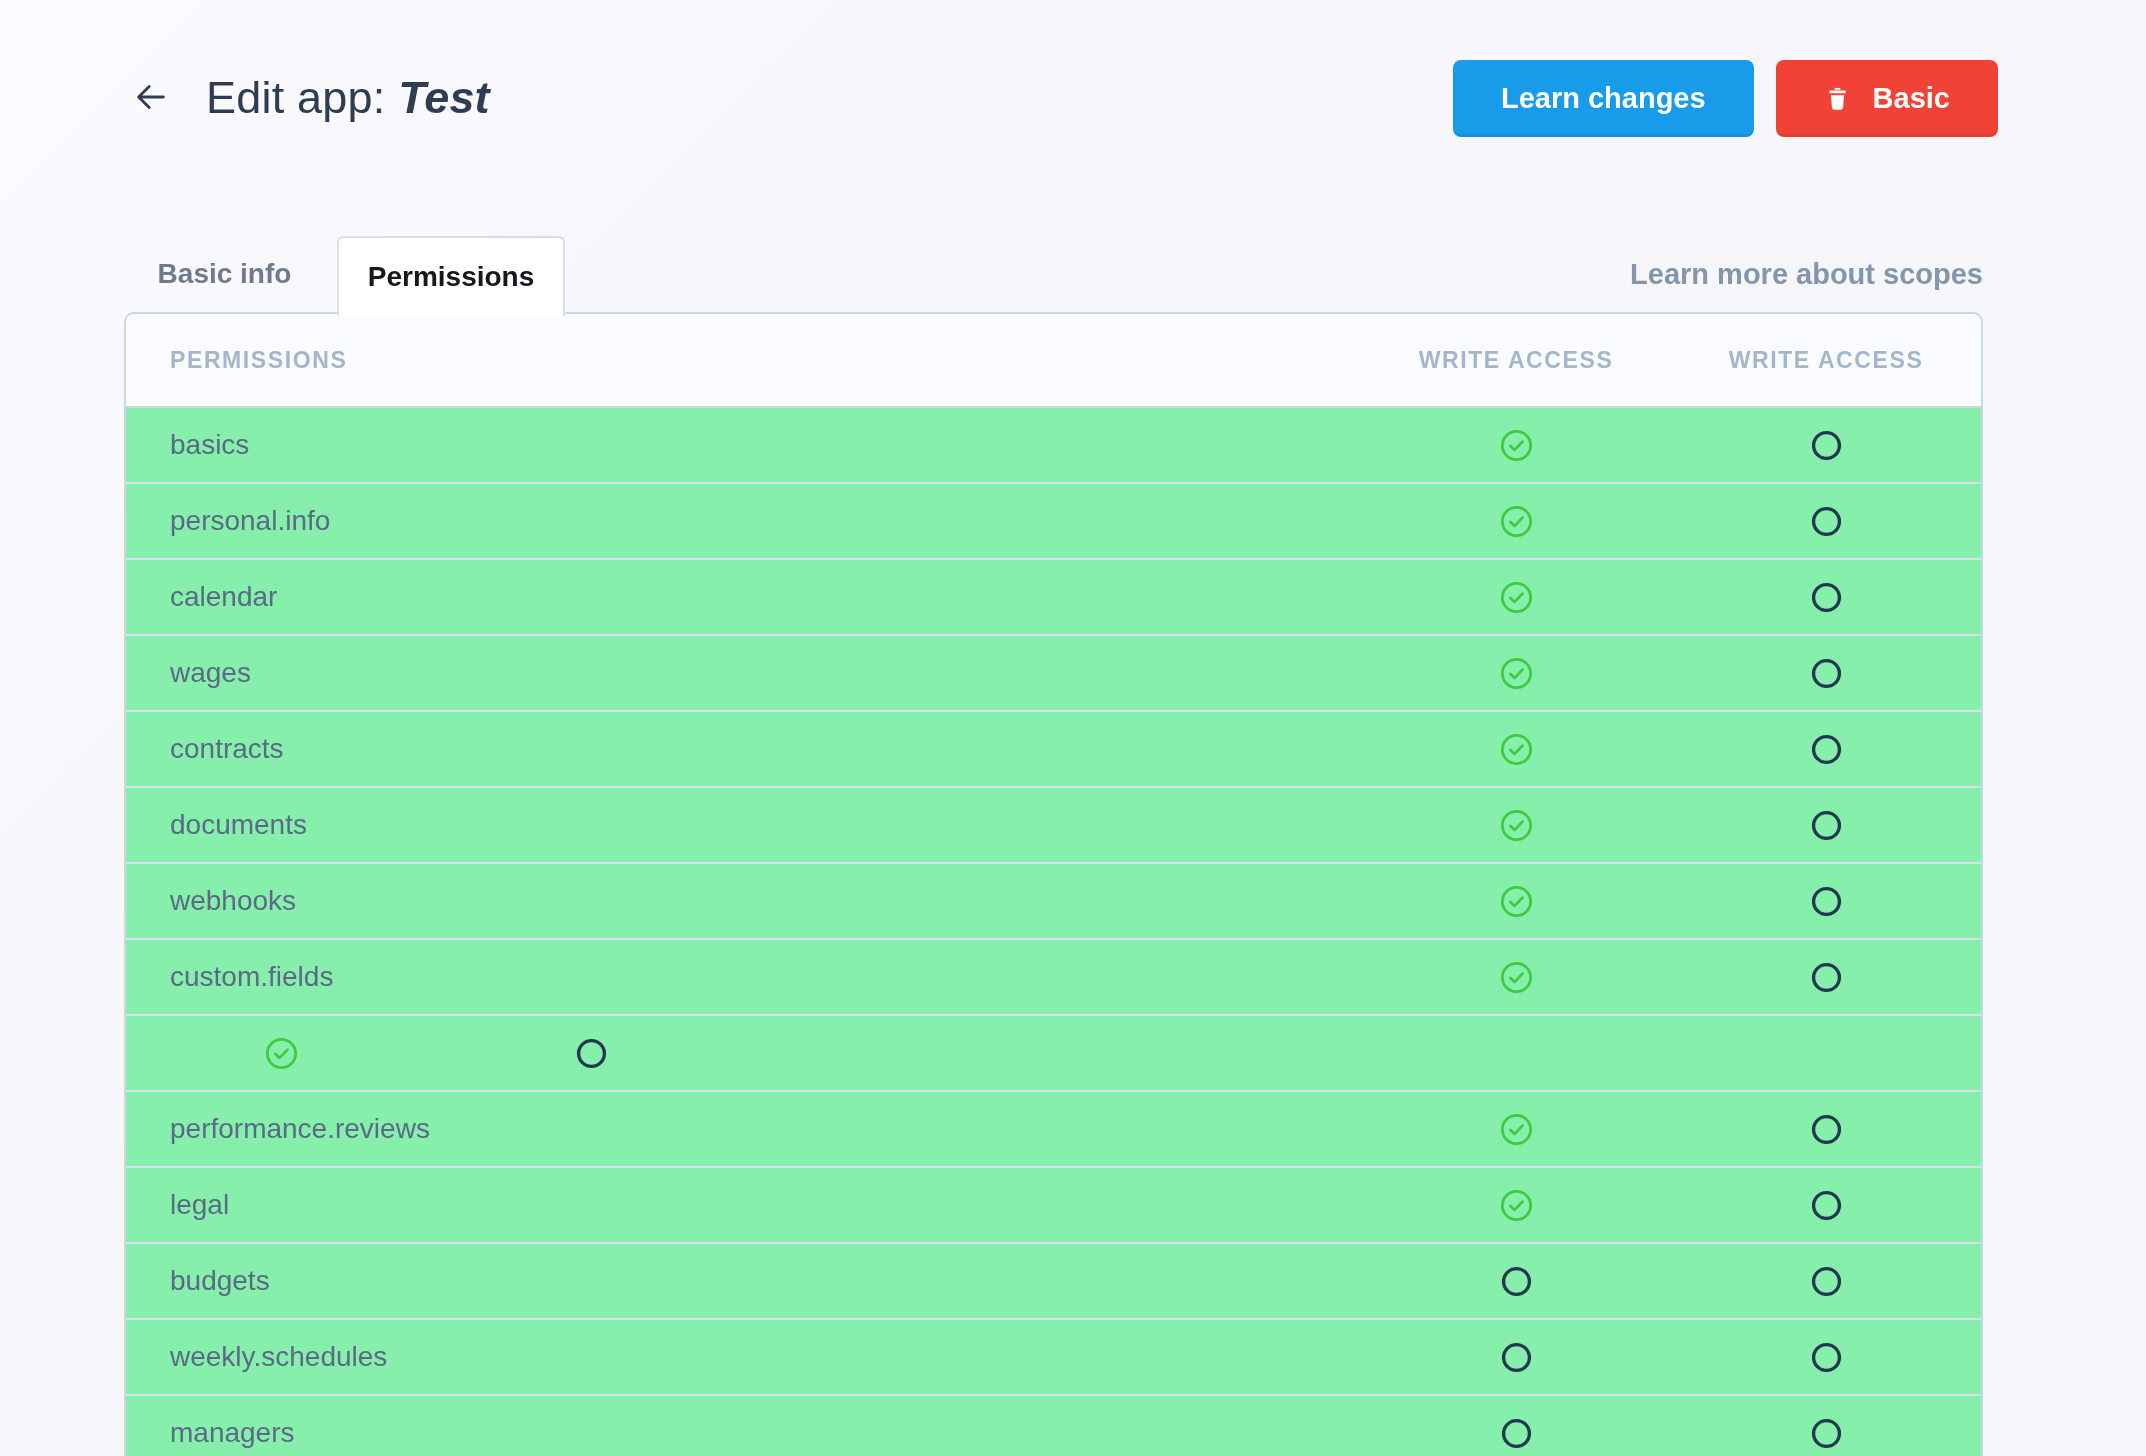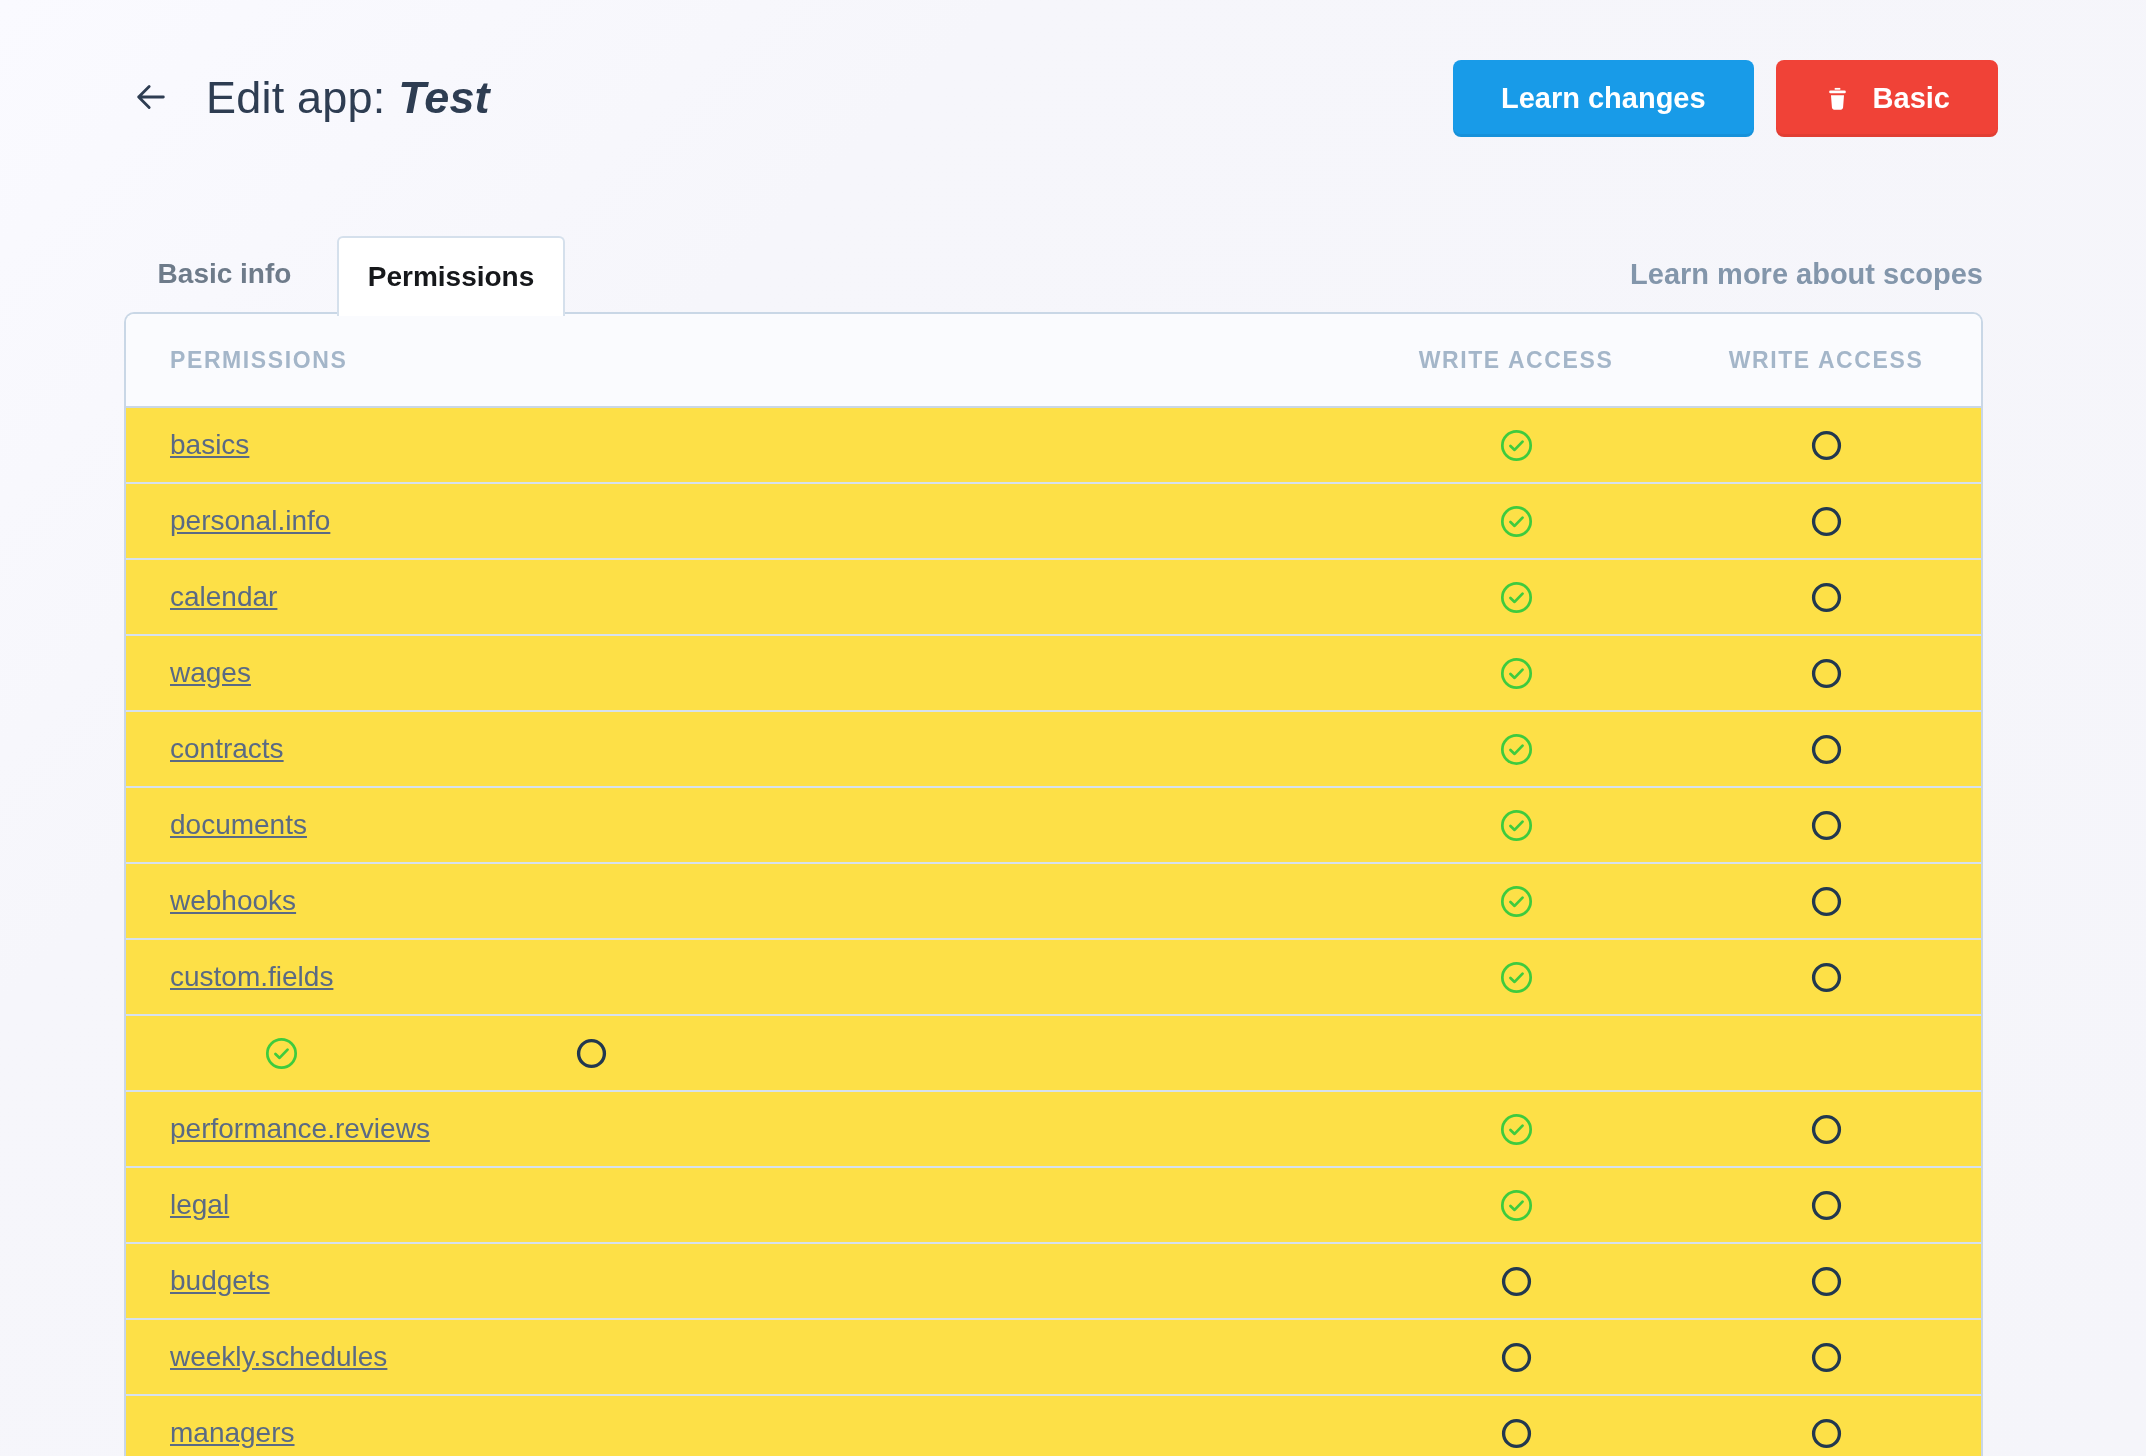--- a/index.html
+++ b/index.html
@@ -72,21 +72,21 @@
     background:#fafbfe; border-bottom:2px solid var(--border);
     border-radius:9px 9px 0 0;
   }
   .t-header .col-label{
     font-size:23px; font-weight:700; letter-spacing:1.6px; color:#a4b6c9;
   }
   .col-perm{ flex:1; padding-left:44px; }
   .col-access{ width:310px; display:flex; align-items:center; justify-content:center; }
   .t-row{
     display:flex; align-items:center; height:76px;
-    border-bottom:2px solid var(--sep); background:#fde047;text-decoration:underline;
+    border-bottom:2px solid var(--sep); background:#86efac;
   }
   .perm-name{ font-size:28px; color:#5a6a84; }
   .icon-cell svg{ display:block; }
 </style>
 </head>
 <body>
 
 <div class="topbar">
   <button class="back-btn">
     <span>

